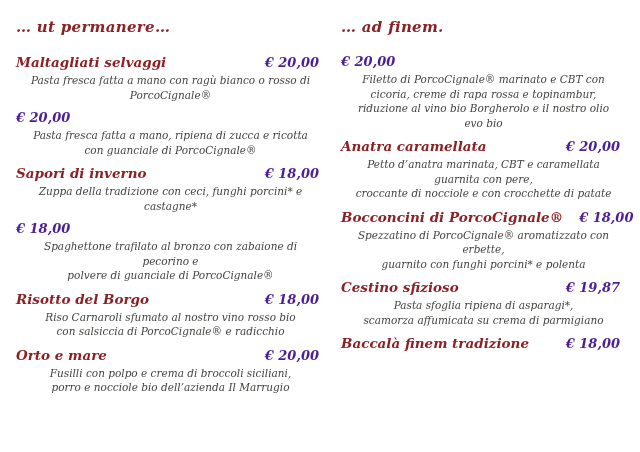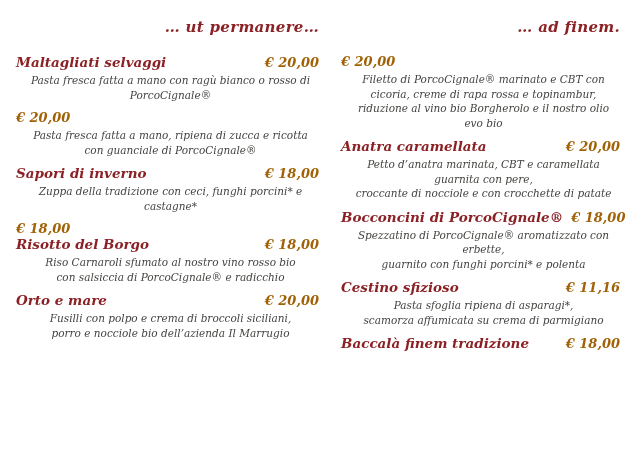--- a/index.html
+++ b/index.html
@@ -19,47 +19,47 @@
     height: 452px;
     padding: 16px 20px 0 16px;
     display: flex;
     gap: 22px;
     background: #ffffff;
   }
   .menu-column { display: block; }
   .col-left  { width: 303px; }
   .col-right { width: 279px; }
   .col-header {
-    text-align: right;
+    text-align: left;
     font-style: italic;
     font-weight: bold;
     font-size: 15px;
     letter-spacing: 0.3px;
     color: #8b2125;
     margin: 2px 0 18px 0;
   }
   .menu-item { margin: 0; }
   .item-row {
     display: flex;
     justify-content: space-between;
     align-items: baseline;
-    gap: 8px;
+    gap: 16px;
   }
   .item-name {
     font-style: italic;
     font-weight: bold;
     font-size: 13.5px;
     color: #8b2125;
     white-space: nowrap;
   }
   .item-price {
     font-style: italic;
     font-weight: bold;
     font-size: 13px;
-    color: #a16207;
+    color: #4c1d95;
     white-space: nowrap;
   }
   .item-desc {
     text-align: center;
     font-style: italic;
     font-size: 10.5px;
     line-height: 14.5px;
     color: #434340;
     white-space: pre-line;
     margin: 3px 6px 8px 12px;
@@ -94,20 +94,22 @@
         <span class="item-name">Sapori di inverno</span>
         <span class="item-price">€ 18,00</span>
       </div>
       <div class="item-desc">Zuppa della tradizione con ceci, funghi porcini* e castagne*</div>
     </div>
 
     <div class="menu-item">
       <div class="item-row">
         <span class="item-price">€ 18,00</span>
       </div>
+      <div class="item-desc">Spaghettone trafilato al bronzo con zabaione di pecorino e
+polvere di guanciale di PorcoCignale®</div>
     </div>
 
     <div class="menu-item">
       <div class="item-row">
         <span class="item-name">Risotto del Borgo</span>
         <span class="item-price">€ 18,00</span>
       </div>
       <div class="item-desc">Riso Carnaroli sfumato al nostro vino rosso bio
 con salsiccia di PorcoCignale® e radicchio</div>
     </div>
@@ -149,21 +151,21 @@
         <span class="item-price">€ 18,00</span>
       </div>
       <div class="item-desc">Spezzatino di PorcoCignale® aromatizzato con erbette,
 guarnito con funghi porcini* e polenta</div>
     </div>
 
 
     <div class="menu-item">
       <div class="item-row">
         <span class="item-name">Cestino sfizioso</span>
-        <span class="item-price">€ 11,16</span>
+        <span class="item-price">€ 19,87</span>
       </div>
       <div class="item-desc">Pasta sfoglia ripiena di asparagi*,
 scamorza affumicata su crema di parmigiano</div>
     </div>
 
     <div class="menu-item">
       <div class="item-row">
         <span class="item-name">Baccalà finem tradizione</span>
         <span class="item-price">€ 18,00</span>
       </div>

